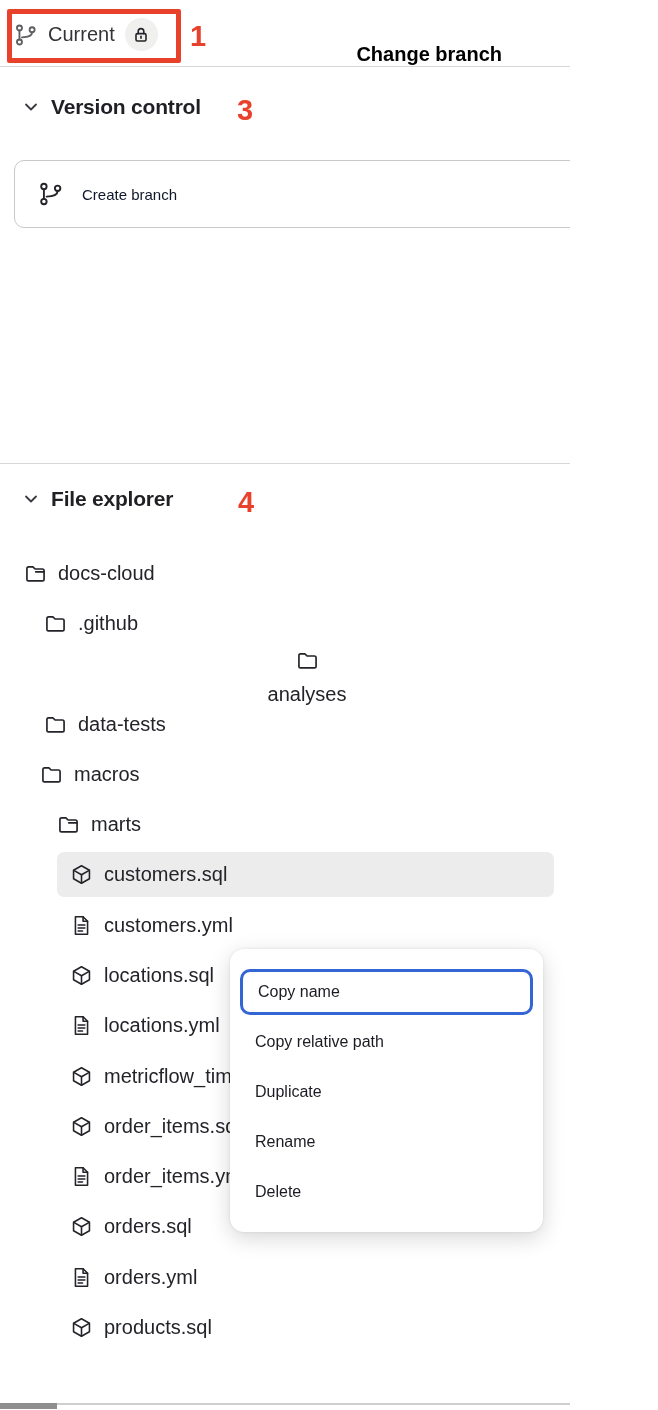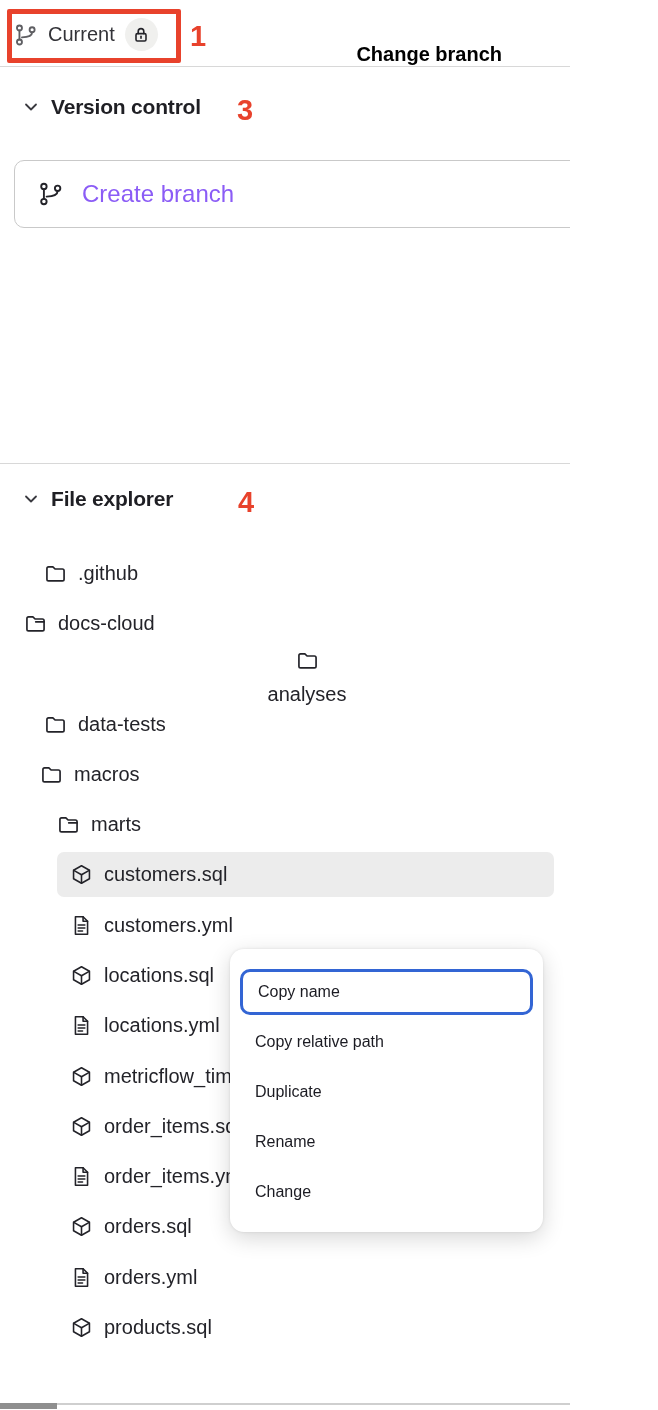--- a/index.html
+++ b/index.html
@@ -28,21 +28,21 @@
   .ann-4{left:238px;top:488px;}
   
   .section-header{display:flex;align-items:center;gap:9px;cursor:pointer;}
   .vc-header{left:20px;top:95px;}
   .fe-header{left:20px;top:487px;}
   .section-title{font-size:21px;font-weight:700;color:#1f1f24;letter-spacing:-0.2px;}
   
   .create-branch{left:14px;top:160px;width:629px;height:68px;box-sizing:border-box;
     border:1.5px solid #c9c9c9;border-radius:10px;background:#fff;display:flex;align-items:stretch;cursor:pointer;}
   .create-branch-main{flex:1;display:flex;align-items:center;gap:18px;padding-left:23px;}
-  .create-branch-label{font-size:24px;color:#8b5cf6;}
+  .create-branch-label{font-size:15px;color:#0f172a;}
   .create-branch-caret{width:57px;border-left:1px solid #c9c9c9;display:flex;align-items:center;justify-content:center;cursor:pointer;}
   .section-divider{left:0;right:0;top:463px;height:1px;background:#d8d8d8;}
   
   .search-btn{left:612px;top:483px;cursor:pointer;}
   
   #tree{left:0;top:548px;right:0;}
   .tree-row{height:50.3px;display:flex;align-items:center;gap:11px;box-sizing:border-box;cursor:pointer;}
   .tree-label{font-size:20px;color:#232329;white-space:nowrap;}
   .tree-row.selected{background:#ececec;border-radius:7px;margin-left:57px;margin-right:16px;padding-left:13px;height:45px;margin-top:2.6px;margin-bottom:2.7px;}
   
@@ -145,36 +145,36 @@
   </div>
 
   <div class="abs search-btn">
     <svg width="31" height="31" viewBox="0 0 24 24" fill="none" stroke="#3a3a40" stroke-width="1.7" stroke-linecap="round">
       <circle cx="10.2" cy="10.2" r="6.6"></circle>
       <path d="M15.2 15.2 L20.2 20.2"></path>
     </svg>
   </div>
 
   <div id="tree" class="abs">
+      <div class="tree-row" style="padding-left: 24px;">
+        <span>
+          <svg width="23" height="23" viewBox="0 0 22 22" fill="none" stroke="#232329" stroke-width="1.6" stroke-linecap="round" stroke-linejoin="round">
+            <path d="M2.8 6.2 a1.6 1.6 0 0 1 1.6 -1.6 h4.1 l2.1 2.1 h7 a1.6 1.6 0 0 1 1.6 1.6 v8.1 a1.6 1.6 0 0 1 -1.6 1.6 h-13.2 a1.6 1.6 0 0 1 -1.6 -1.6 z"></path>
+            <path d="M11.2 9.4 h8"></path>
+          </svg>
+        </span>
+        <span class="tree-label">docs-cloud</span>
+      </div>
       <div class="tree-row" style="padding-left: 44px;">
         <span>
           <svg width="23" height="23" viewBox="0 0 22 22" fill="none" stroke="#232329" stroke-width="1.6" stroke-linecap="round" stroke-linejoin="round">
             <path d="M2.8 6.2 a1.6 1.6 0 0 1 1.6 -1.6 h4.1 l2.1 2.1 h7 a1.6 1.6 0 0 1 1.6 1.6 v8.1 a1.6 1.6 0 0 1 -1.6 1.6 h-13.2 a1.6 1.6 0 0 1 -1.6 -1.6 z"></path>
           </svg>
         </span>
         <span class="tree-label">.github</span>
-      </div>
-      <div class="tree-row" style="padding-left: 24px;">
-        <span>
-          <svg width="23" height="23" viewBox="0 0 22 22" fill="none" stroke="#232329" stroke-width="1.6" stroke-linecap="round" stroke-linejoin="round">
-            <path d="M2.8 6.2 a1.6 1.6 0 0 1 1.6 -1.6 h4.1 l2.1 2.1 h7 a1.6 1.6 0 0 1 1.6 1.6 v8.1 a1.6 1.6 0 0 1 -1.6 1.6 h-13.2 a1.6 1.6 0 0 1 -1.6 -1.6 z"></path>
-            <path d="M11.2 9.4 h8"></path>
-          </svg>
-        </span>
-        <span class="tree-label">docs-cloud</span>
       </div>
       <div class="tree-row" style="padding-left: 44px; flex-direction: column;">
         <span>
           <svg width="23" height="23" viewBox="0 0 22 22" fill="none" stroke="#232329" stroke-width="1.6" stroke-linecap="round" stroke-linejoin="round">
             <path d="M2.8 6.2 a1.6 1.6 0 0 1 1.6 -1.6 h4.1 l2.1 2.1 h7 a1.6 1.6 0 0 1 1.6 1.6 v8.1 a1.6 1.6 0 0 1 -1.6 1.6 h-13.2 a1.6 1.6 0 0 1 -1.6 -1.6 z"></path>
           </svg>
         </span>
         <span class="tree-label">analyses</span>
       </div>
       <div class="tree-row" style="padding-left: 44px;">
@@ -310,18 +310,18 @@
         </span>
         <span class="tree-label">products.sql</span>
       </div>
     </div>
 
   <div id="menu" class="abs context-menu">
       <div class="menu-item focused">Copy name</div>
       <div class="menu-item">Copy relative path</div>
       <div class="menu-item">Duplicate</div>
       <div class="menu-item">Rename</div>
-      <div class="menu-item">Change</div>
+      <div class="menu-item">Delete</div>
     </div>
 
   <div class="abs bottom-line"></div>
   <div class="abs bottom-corner"></div>
 </div>
 
 </body></html>

